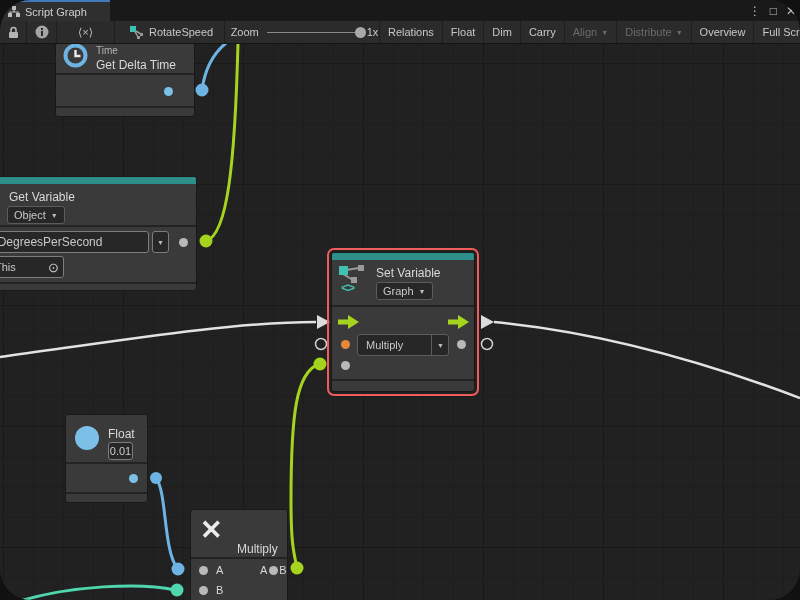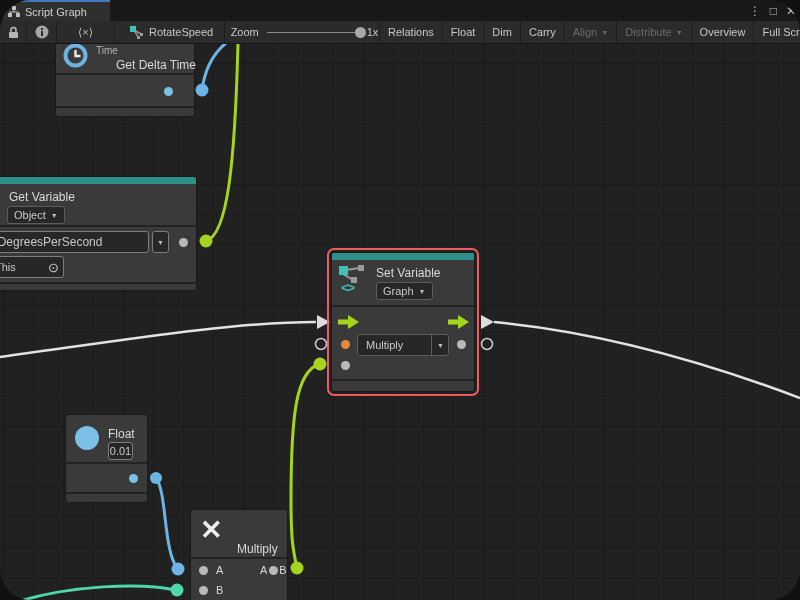--- a/index.html
+++ b/index.html
@@ -183,21 +183,21 @@
       <circle cx="321" cy="344" r="5.5" fill="none" stroke="#cfcfcf" stroke-width="1.5"></circle>
       <circle cx="487" cy="344" r="5.5" fill="none" stroke="#cfcfcf" stroke-width="1.5"></circle>
     </svg>
 
     <div class="node" style="left:55px;top:-13px;width:140px;height:86px;">
       <svg style="position:absolute;left:6px;top:10px;" width="27" height="27" viewBox="0 0 27 27">
         <circle cx="13.5" cy="13.5" r="10" fill="none" stroke="#6db4e4" stroke-width="4"></circle>
         <path d="M13.5 8 V14 H18.5" fill="none" stroke="#ececec" stroke-width="2.4"></path>
       </svg>
       <span class="nlabel cat" style="left:40px;top:13px;">Time</span>
-      <span class="nlabel" style="left:40px;top:26px;margin-left:20px;">Get Delta Time</span>
+      <span class="nlabel" style="left:40px;top:26px;">Get Delta Time</span>
       <div class="sep" style="top:41px;"></div>
       <span class="dot blue" style="left:108px;top:55px;"></span>
       <div class="sep" style="top:74px;"></div>
     </div>
 
     <div class="node" style="left:-62px;top:132px;width:259px;height:115px;">
       <div class="tealbar"></div>
       <span class="nlabel" style="left:70px;top:13px;">Get Variable</span>
       <div class="dd" style="left:68px;top:29px;height:18px;">
         <span>Object</span>

